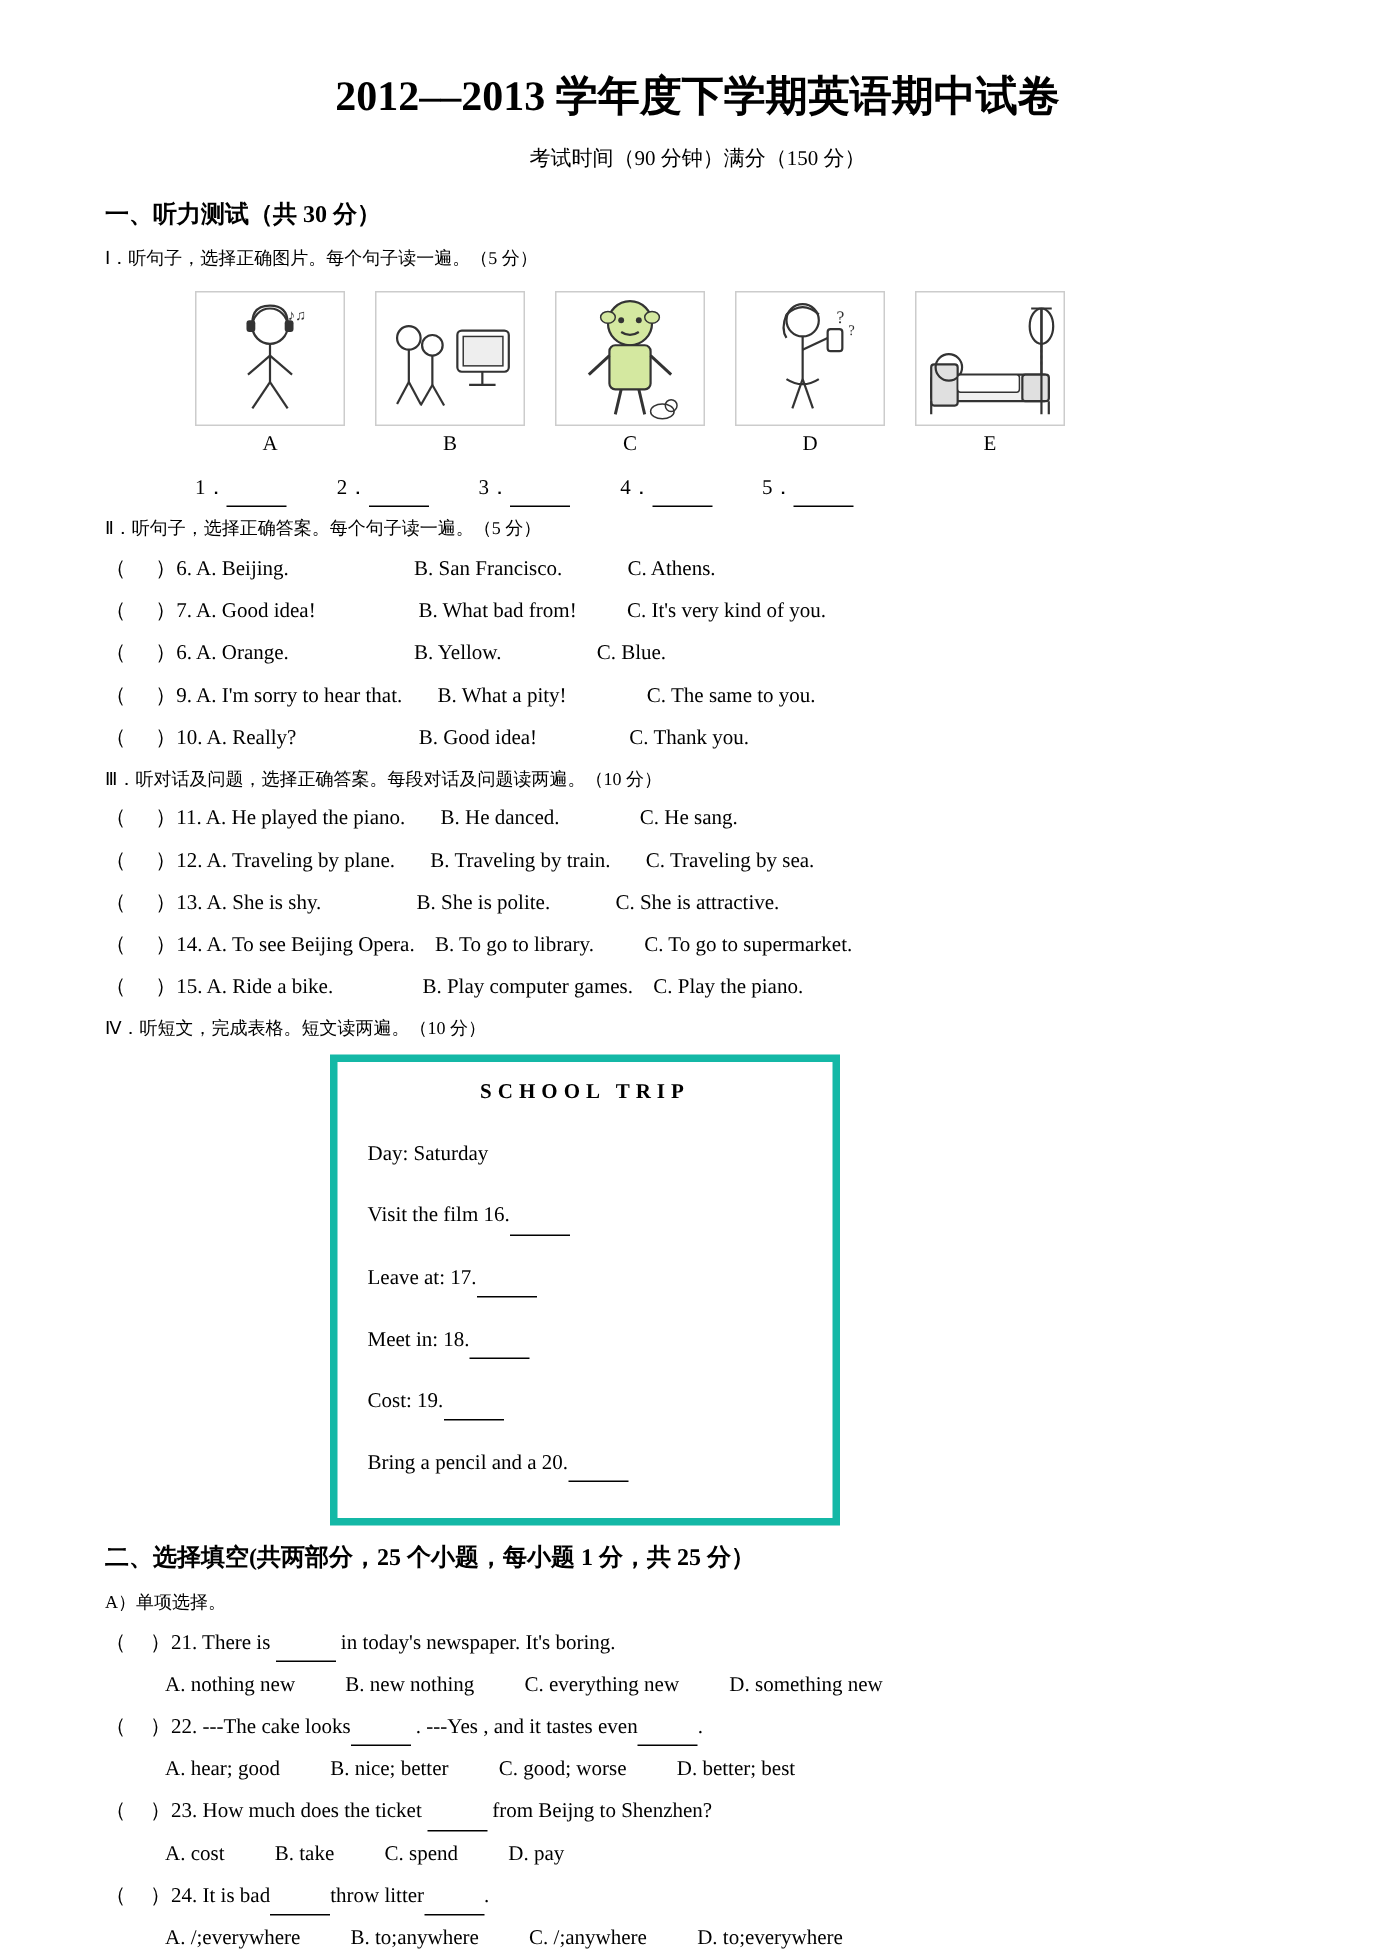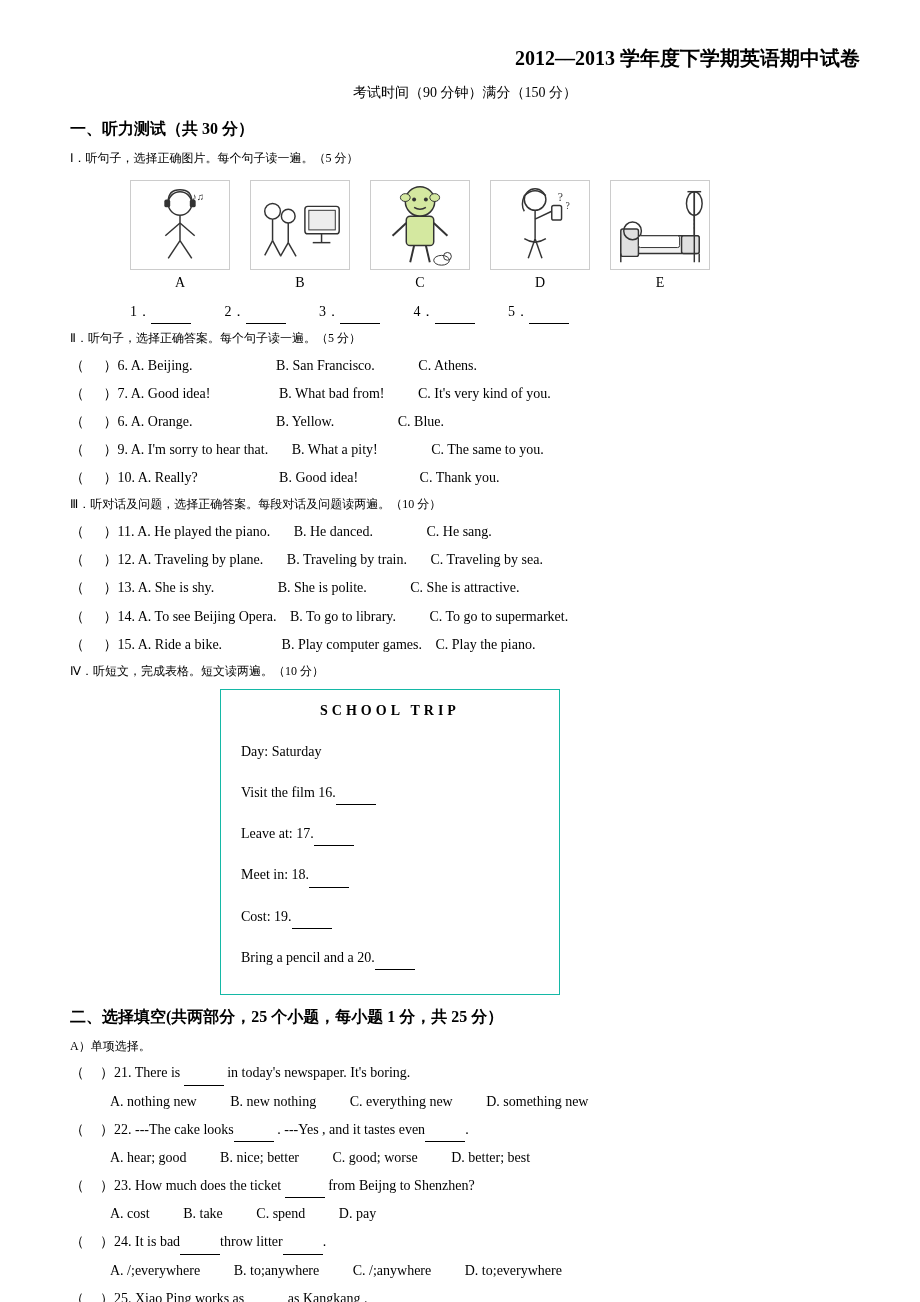--- a/index.html
+++ b/index.html
@@ -7,23 +7,23 @@
       background: #fff;
       font-family: "SimSun", "宋体", serif;
       font-size: 14px;
       color: #000;
       width: 920px;
       min-height: 1302px;
       padding: 40px 60px 40px 70px;
       line-height: 1.8;
     }
     .title {
-      font-size: 20px;
+      font-size: 28px;
       font-weight: bold;
-      text-align: right;
+      text-align: center;
       margin-bottom: 4px;
     }
     .subtitle {
       font-size: 14px;
       text-align: center;
       margin-bottom: 10px;
     }
     .section-header {
       font-size: 16px;
       font-weight: bold;
@@ -80,21 +80,21 @@
       display: inline-block;
       margin-right: 30px;
     }
     .blank-line {
       display: inline-block;
       width: 40px;
       border-bottom: 1px solid #000;
       vertical-align: bottom;
     }
     .school-trip-table {
-      border: 1px solid #14b8a6;
+      border: 5px solid #14b8a6;
       width: 340px;
       margin: 6px 0 6px 150px;
       padding: 8px 20px;
     }
     .school-trip-table .trip-title {
       text-align: center;
       font-weight: bold;
       margin-bottom: 4px;
       letter-spacing: 4px;
     }

